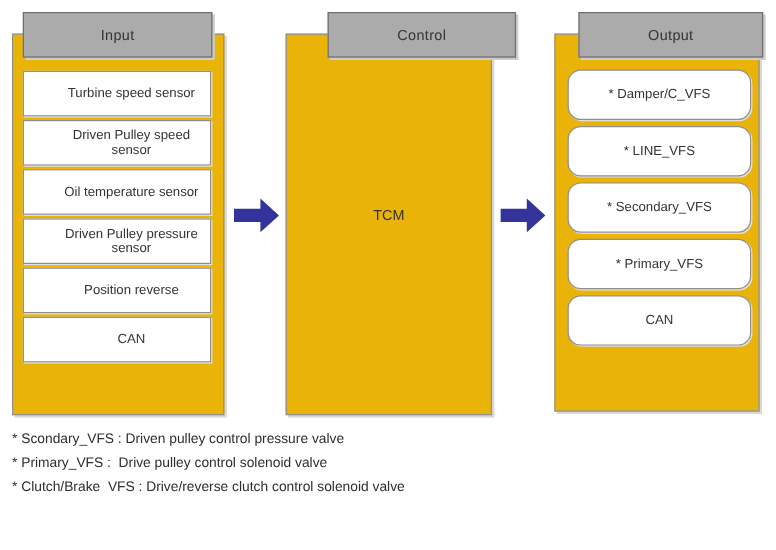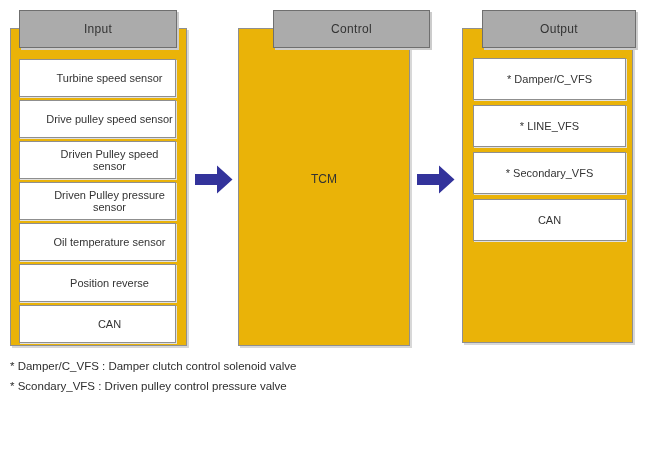--- a/index.html
+++ b/index.html
@@ -46,21 +46,21 @@
     border: 1px solid var(--box-border, #8f8f8f);
     box-shadow: 1px 1px 0 #e0e0e0;
     display: flex;
     align-items: center;
     justify-content: center;
     text-align: center;
     font-size: 11px;
     color: #333333;
   }
   .input-stack .item-box { height: 36px; padding-left: 24px; }
-  .output-stack .item-box { height: 40px; }
+  .output-stack .item-box { height: 40px; border-radius: 11px; }
   .control-outer {
     display: flex;
     align-items: center;
     justify-content: center;
   }
   .tcm-label {
     font-size: 12px;
     color: #333333;
     padding-bottom: 16px;
   }
@@ -90,24 +90,23 @@
 <body>
 
 <div class="canvas">
 
   <div class="outer-box" style="left:10px; top:28px; width:175px; height:316px;"></div>
   <div class="header-box" style="left:19px; top:10px; width:156px;">
     <span>Input</span>
   </div>
   <div class="item-stack input-stack" style="left:19px; top:59px; width:157px;">
     <div class="item-box">Turbine speed sensor</div>
-    <div class="item-box">Drive pulley speed sensor</div>
     <div class="item-box">Driven Pulley speed sensor</div>
+    <div class="item-box">Oil temperature sensor</div>
     <div class="item-box">Driven Pulley pressure sensor</div>
-    <div class="item-box">Oil temperature sensor</div>
     <div class="item-box">Position reverse</div>
     <div class="item-box">CAN</div>
   </div>
 
   <div class="arrow" style="left:195px; top:164px;">
     <svg viewBox="0 0 38 31" xmlns="http://www.w3.org/2000/svg" aria-hidden="true">
       <path d="M0,10 L22,10 L22,1.5 L37.5,15.5 L22,29.5 L22,21 L0,21 Z" fill="currentColor"></path>
     </svg>
   </div>
 
@@ -125,21 +124,23 @@
   </div>
 
   <div class="outer-box" style="left:462px; top:28px; width:169px; height:313px;"></div>
   <div class="header-box" style="left:482px; top:10px; width:152px;">
     <span>Output</span>
   </div>
   <div class="item-stack output-stack" style="left:473px; top:58px; width:153px;">
     <div class="item-box">* Damper/C_VFS</div>
     <div class="item-box">* LINE_VFS</div>
     <div class="item-box">* Secondary_VFS</div>
+    <div class="item-box">* Primary_VFS</div>
     <div class="item-box">CAN</div>
   </div>
 
   <div class="footnotes">
-    <div class="footnote-line">* Damper/C_VFS : Damper clutch control solenoid valve</div>
     <div class="footnote-line">* Scondary_VFS : Driven pulley control pressure valve</div>
+    <div class="footnote-line">* Primary_VFS :  Drive pulley control solenoid valve</div>
+    <div class="footnote-line">* Clutch/Brake_VFS : Drive/reverse clutch control solenoid valve</div>
   </div>
 
 </div>
 
 </body></html>

